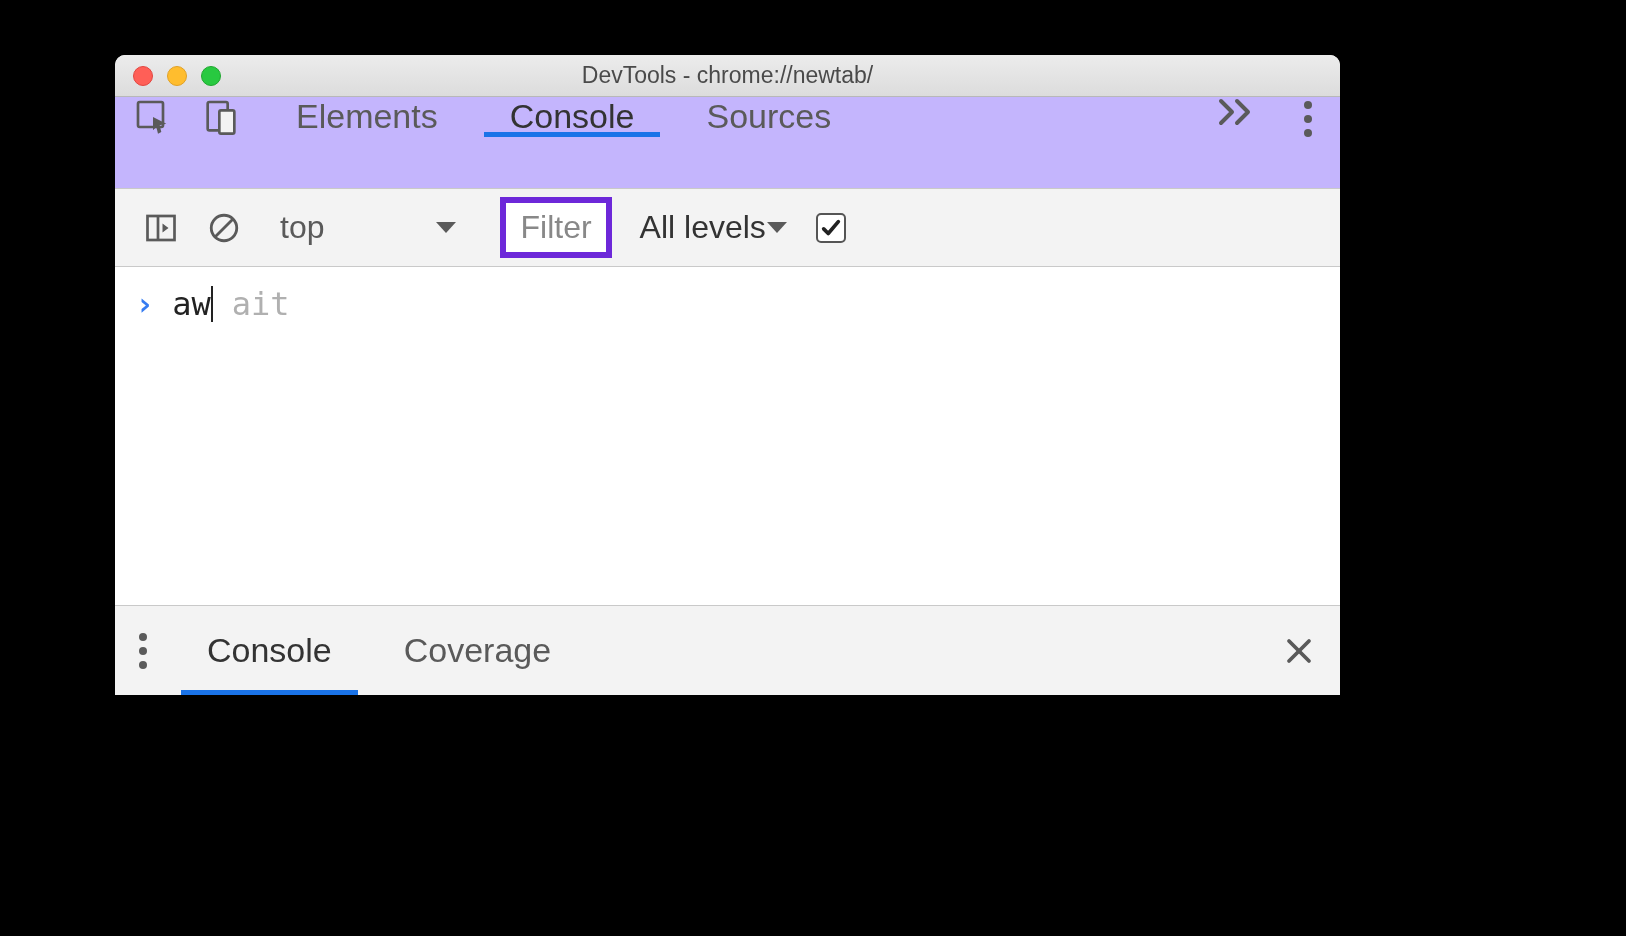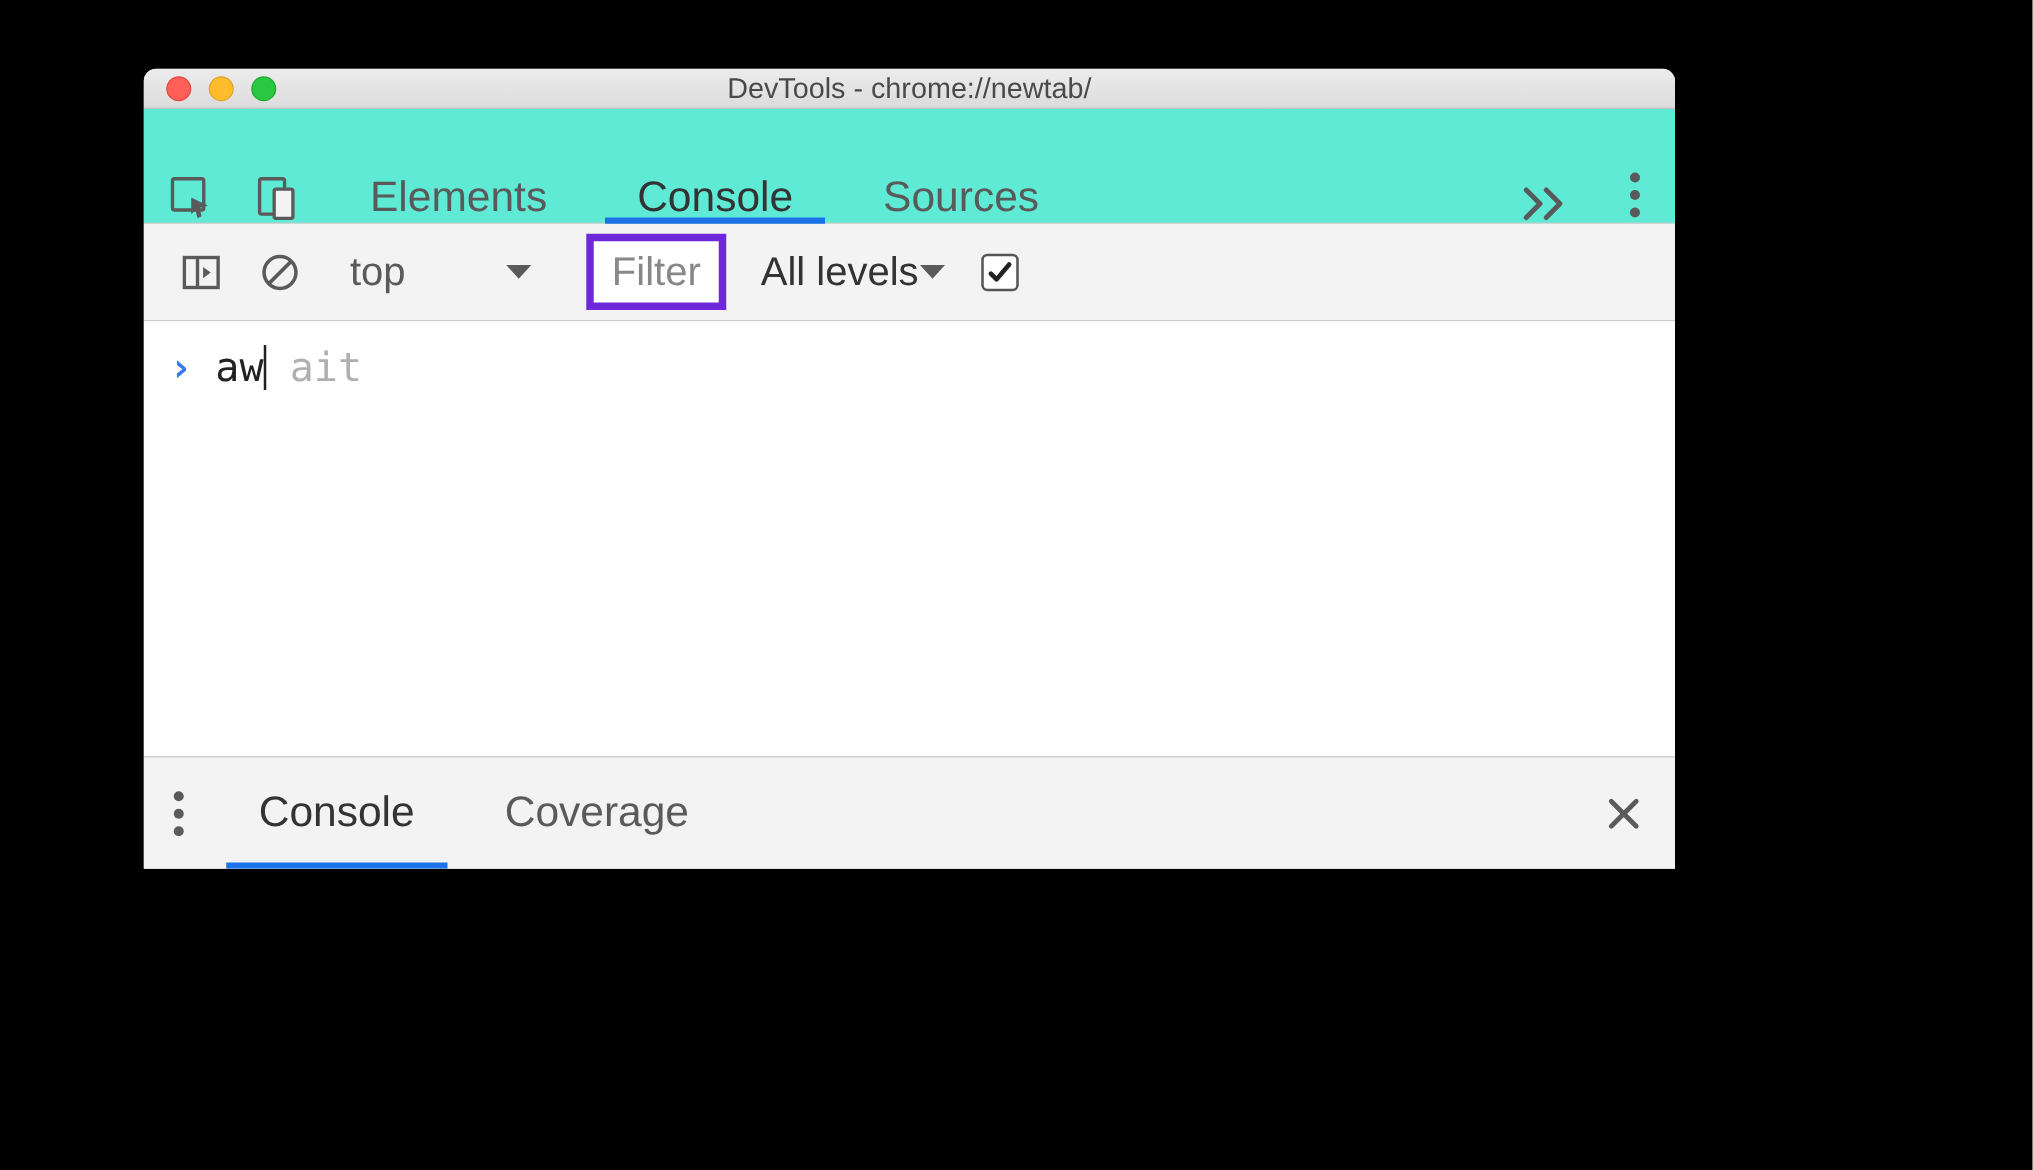--- a/index.html
+++ b/index.html
@@ -21,21 +21,21 @@
     background: #fff;
     border-radius: 10px 10px 0 0;
     box-shadow: 0 30px 60px rgba(0,0,0,0.55);
     overflow: hidden;
     display: flex;
     flex-direction: column;
   }
 
   
   .titlebar {
-    height: 32px;
+    height: 42px;
     background: linear-gradient(#ececec, #dcdcdc);
     border-bottom: 1px solid #b8b8b8;
     display: flex;
     align-items: center;
     position: relative;
     flex-shrink: 0;
   }
   .traffic-lights {
     display: flex;
     gap: 14px;
@@ -54,23 +54,23 @@
     text-align:center;
     font-size:23px;
     color:#4a4a4a;
     pointer-events:none;
   }
 
   
   .main-tabs {
     height: 92px;
     border-bottom: 1px solid #c9c9c9;
-    background:#5eead4;
-    display:flex;
-    align-items:flex-end;
+    background:#c4b5fd;
+    display:flex;
+    align-items:flex-start;
     flex-shrink:0;
   }
   .tool-group {
     display:flex;
     align-items:center;
     padding: 0 18px;
     gap: 28px;
   }
   .vdiv {
     width:1px;
@@ -123,21 +123,21 @@
     color:#5a5a5a;
     padding-left: 14px;
   }
   .ct-item {
     display:flex;
     align-items:center;
     height:100%;
   }
   .ct-context {
     padding: 0 24px;
-    gap: 80px;
+    gap: 111px;
   }
   .filter-box {
     background:#fff;
     border:6px solid #6d28d9;
     padding: 6px 14px;
     margin: 0 18px;
     color:#888;
   }
   .levels {
     padding: 0 10px;

